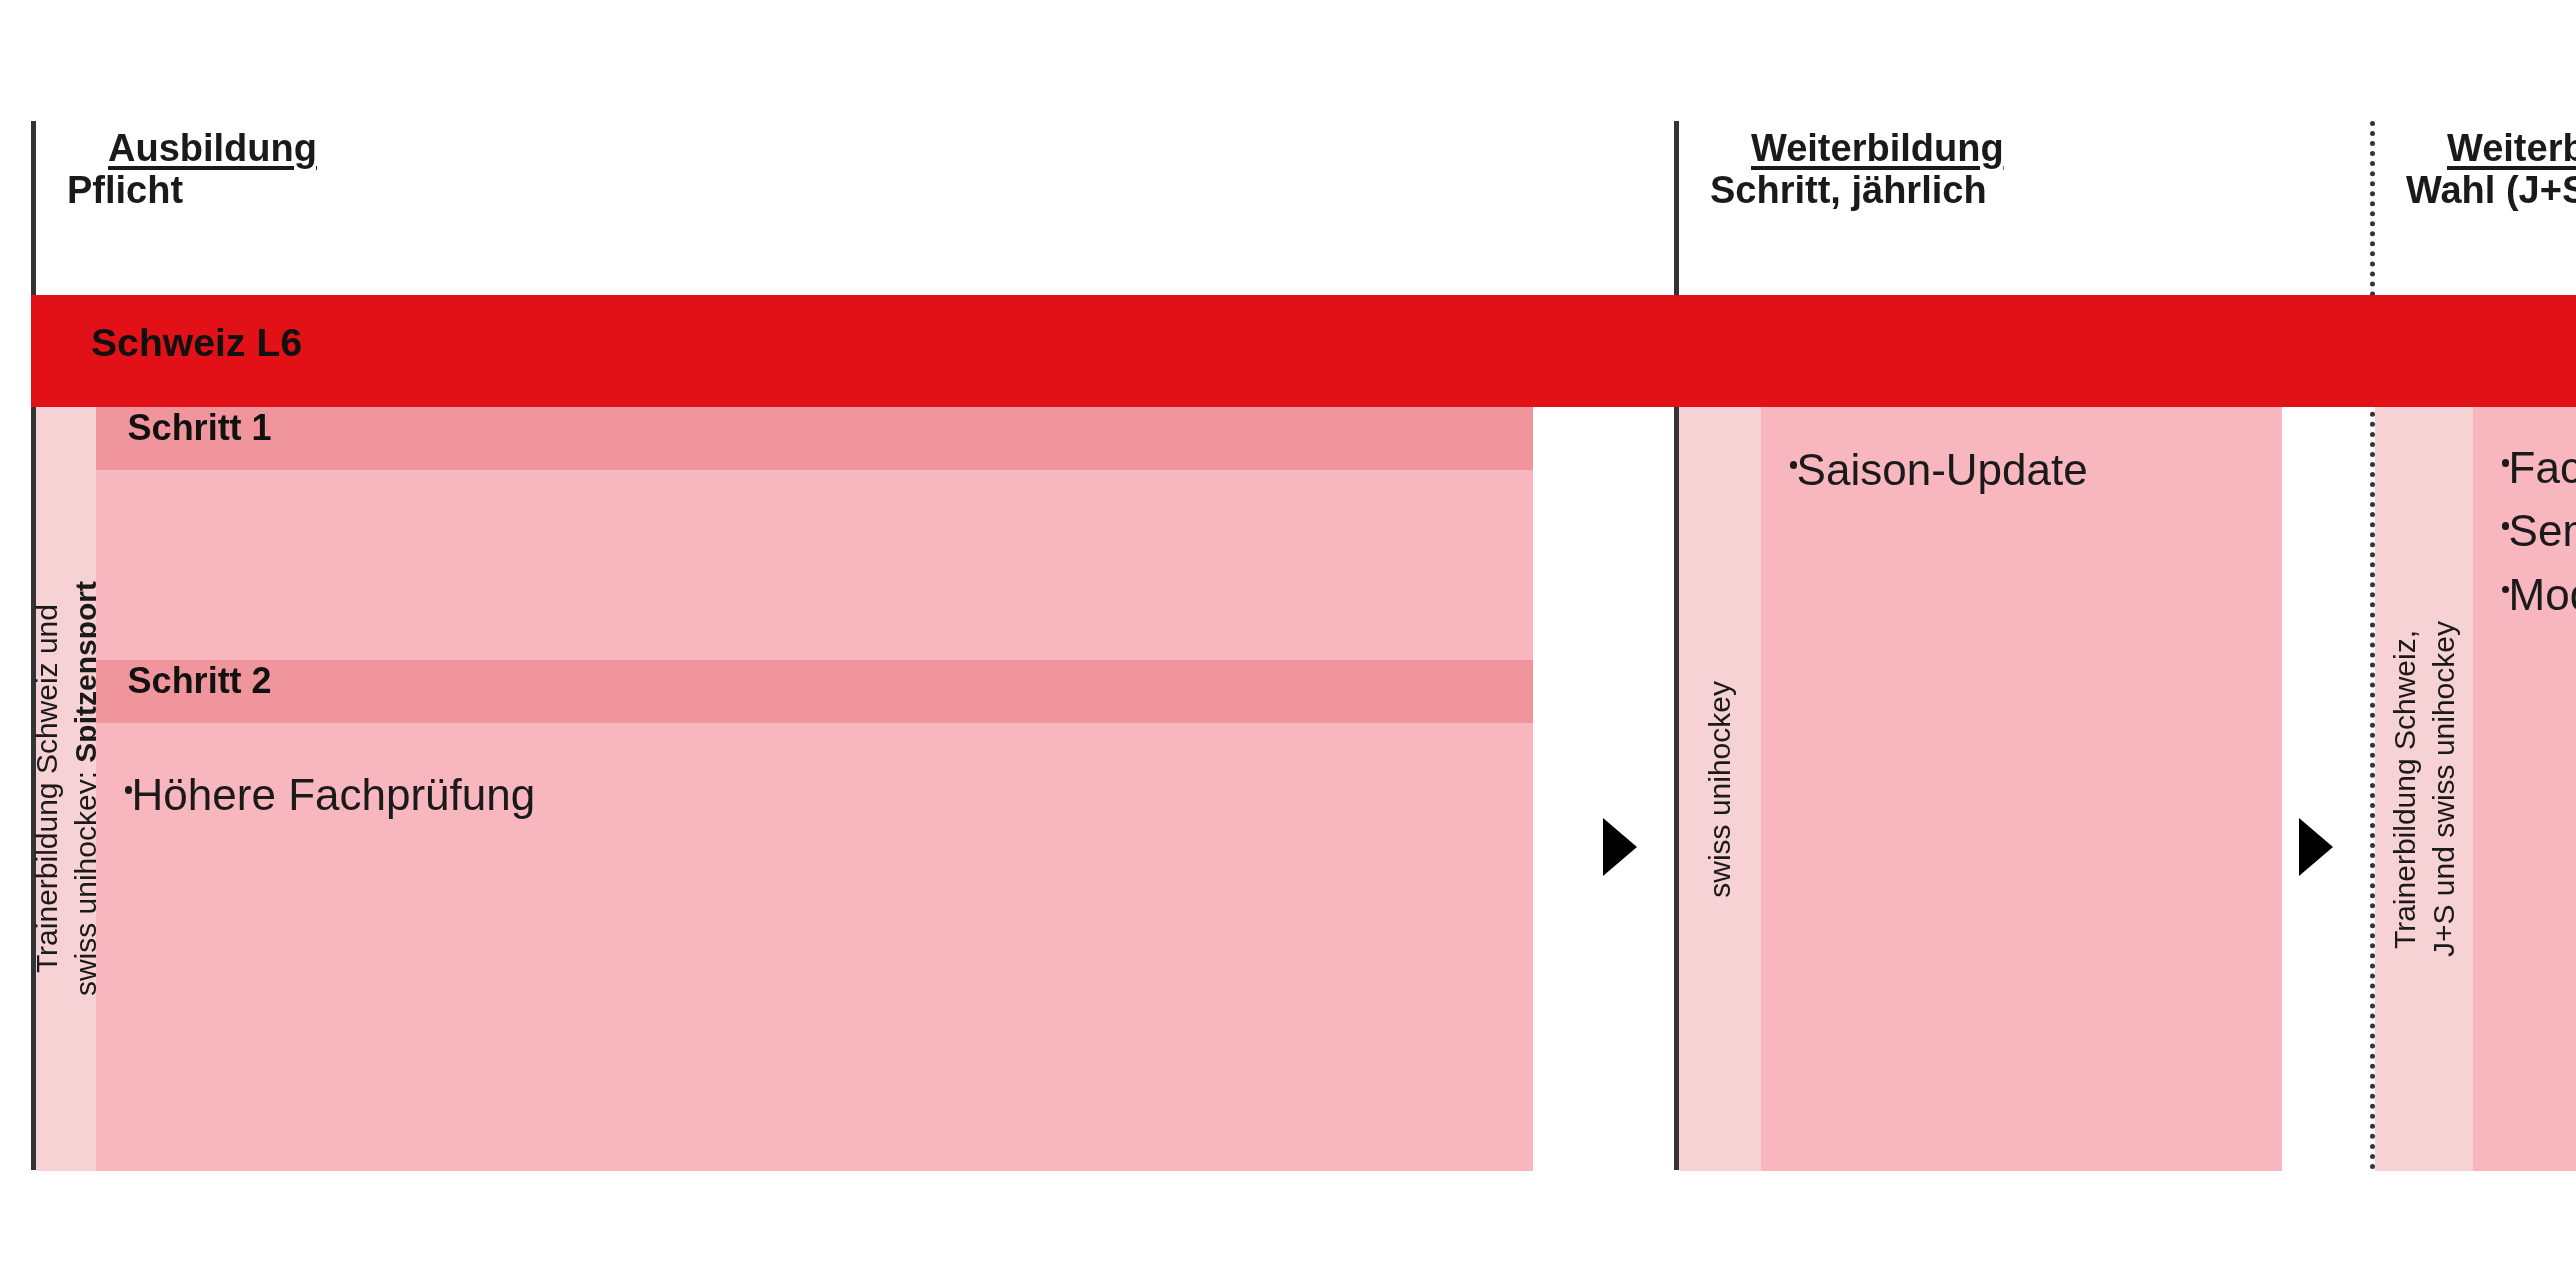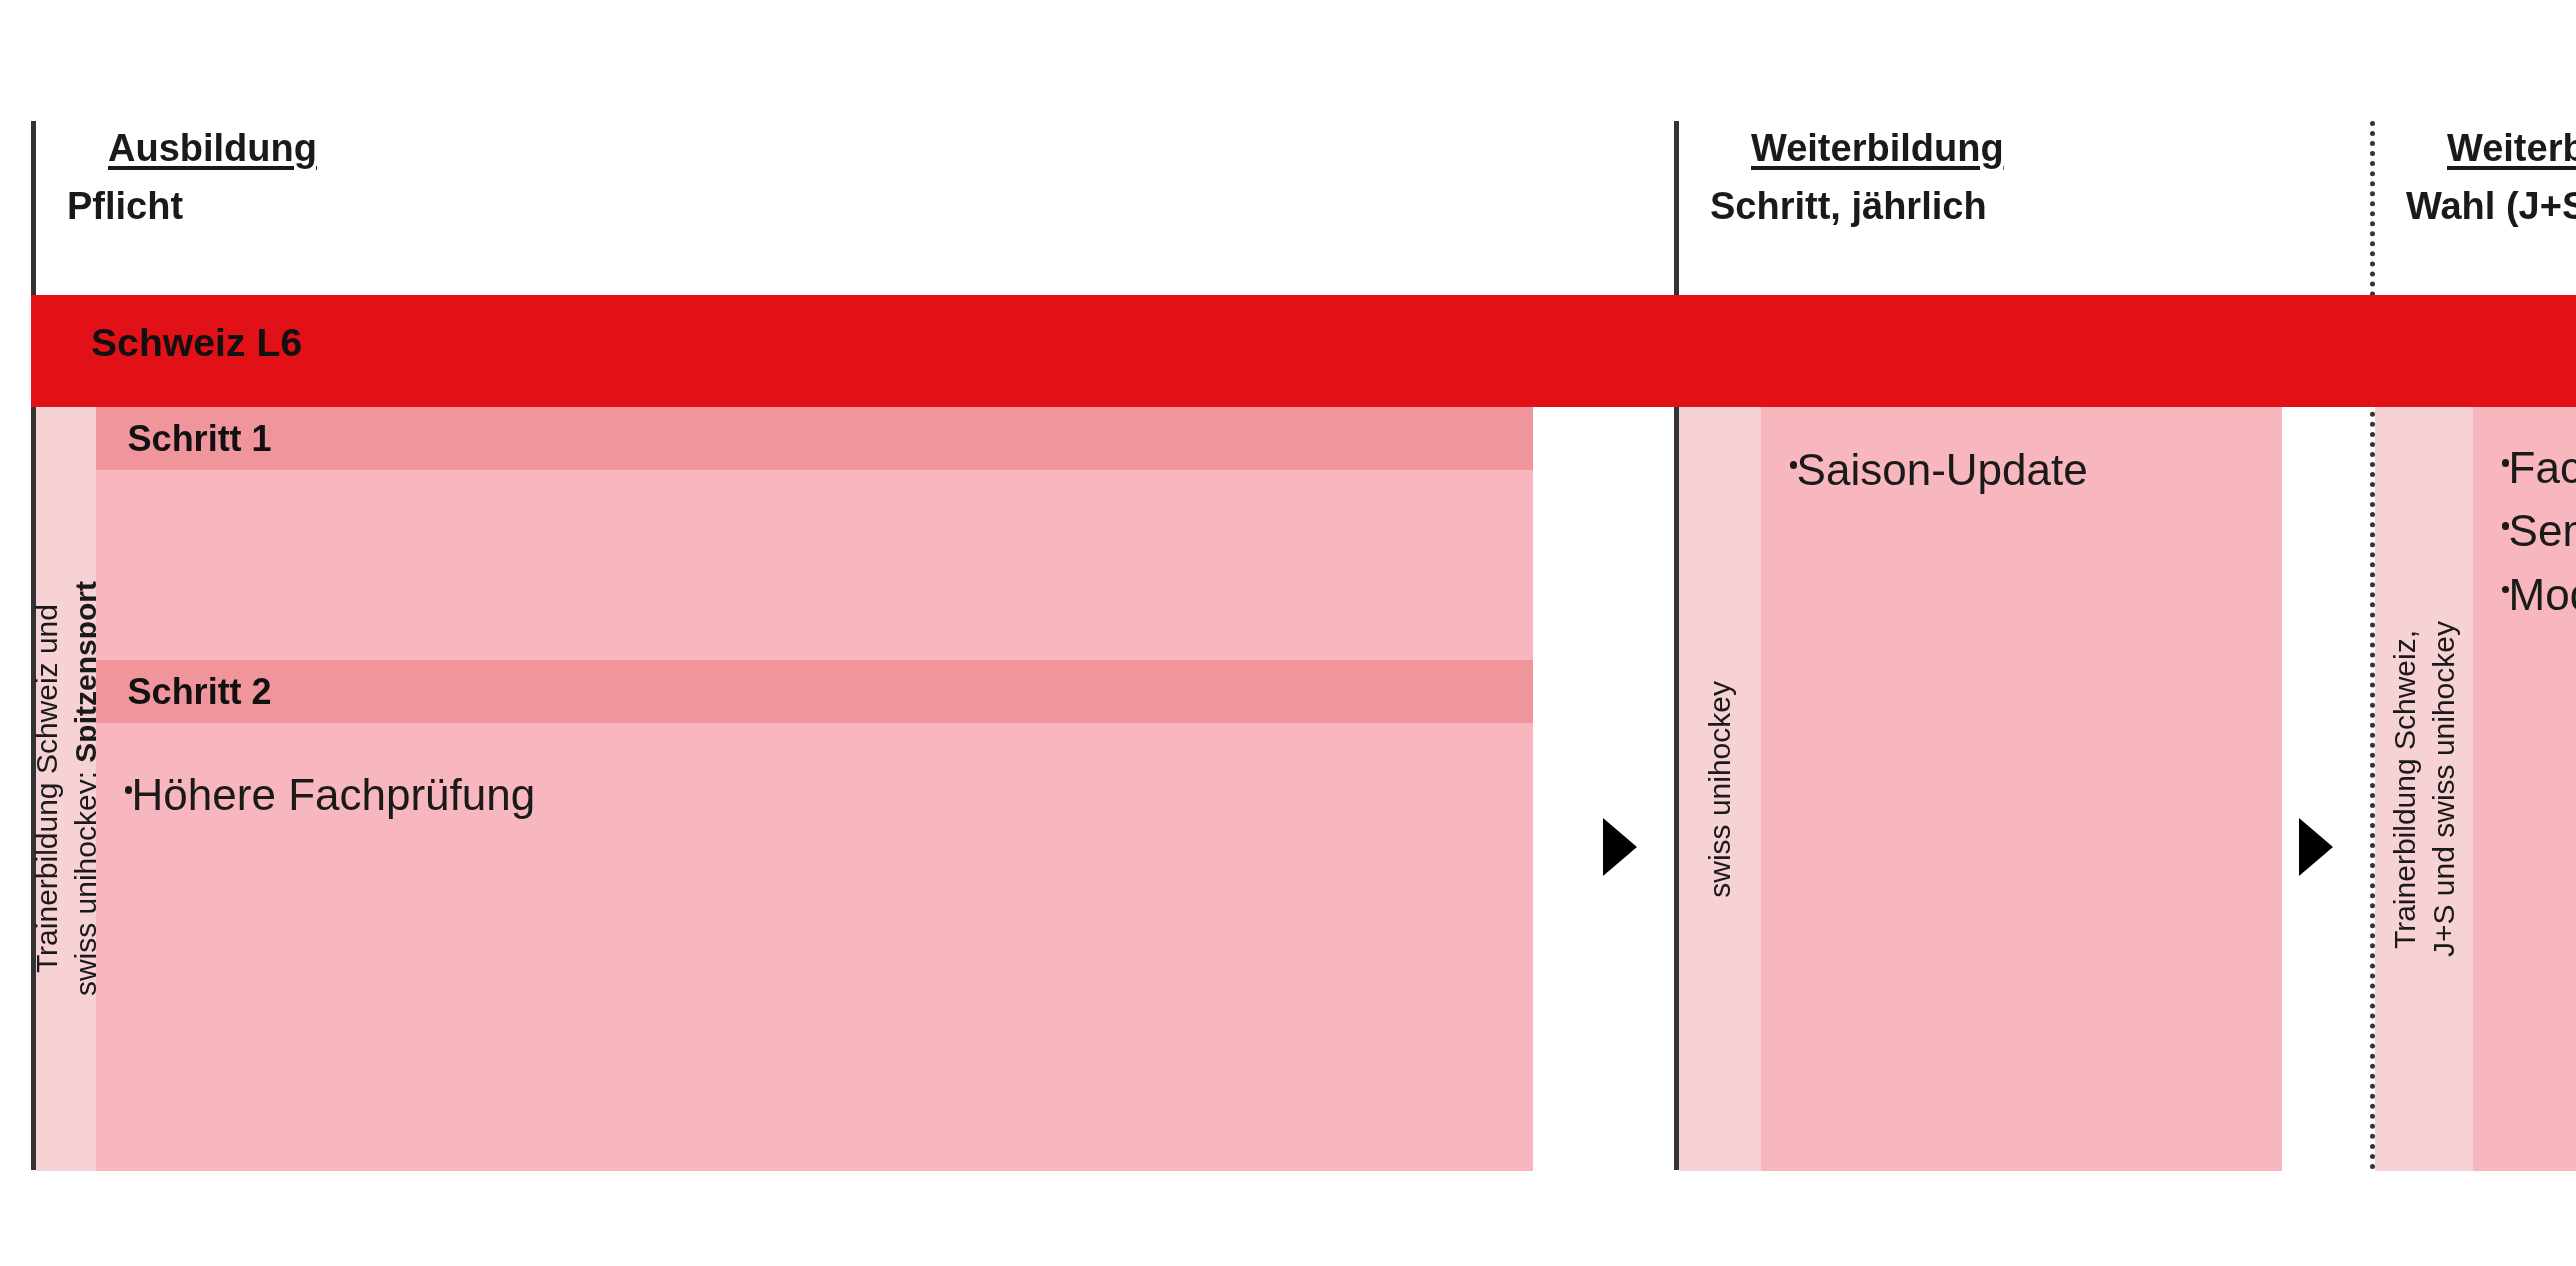--- a/index.html
+++ b/index.html
@@ -34,21 +34,21 @@
   .col-head{position:absolute;top:128px;left:36px;}
   .col-head .title{
     font-size:38px;font-weight:bold;line-height:1.06;
     text-decoration:underline;text-underline-offset:5.2px;
     text-decoration-thickness:3.6px;
     white-space:nowrap;
     margin-left:41px;
   }
   .col-head .sub{
     font-size:38px;font-weight:bold;line-height:1.18;
-    white-space:nowrap;margin-top:16px;
+    white-space:nowrap;margin-top:0;
   }
 
   
   #license-bar{
     position:absolute;left:31px;top:295px;width:3280px;height:112px;
     background:#E21118;
   }
   #license-bar .label{
     position:absolute;left:60px;top:26px;
     font-size:39px;font-weight:bold;color:#111111;letter-spacing:0.1px;
@@ -80,21 +80,21 @@
     background:#F8B6BE;
     position:relative;
     flex:1 1 auto;
     min-width:0;
   }
 
   
   .step-band{
     background:#F0959B;
     height:63px;
-    display:flex;align-items:center;
+    display:flex;
     padding-left:32px;
     box-sizing:border-box;
   }
   .step-band .step-label{
     font-size:36px;font-weight:bold;color:#111111;
   }
 
   
   ul.bullets{
     list-style:none;margin:0;padding:0;

